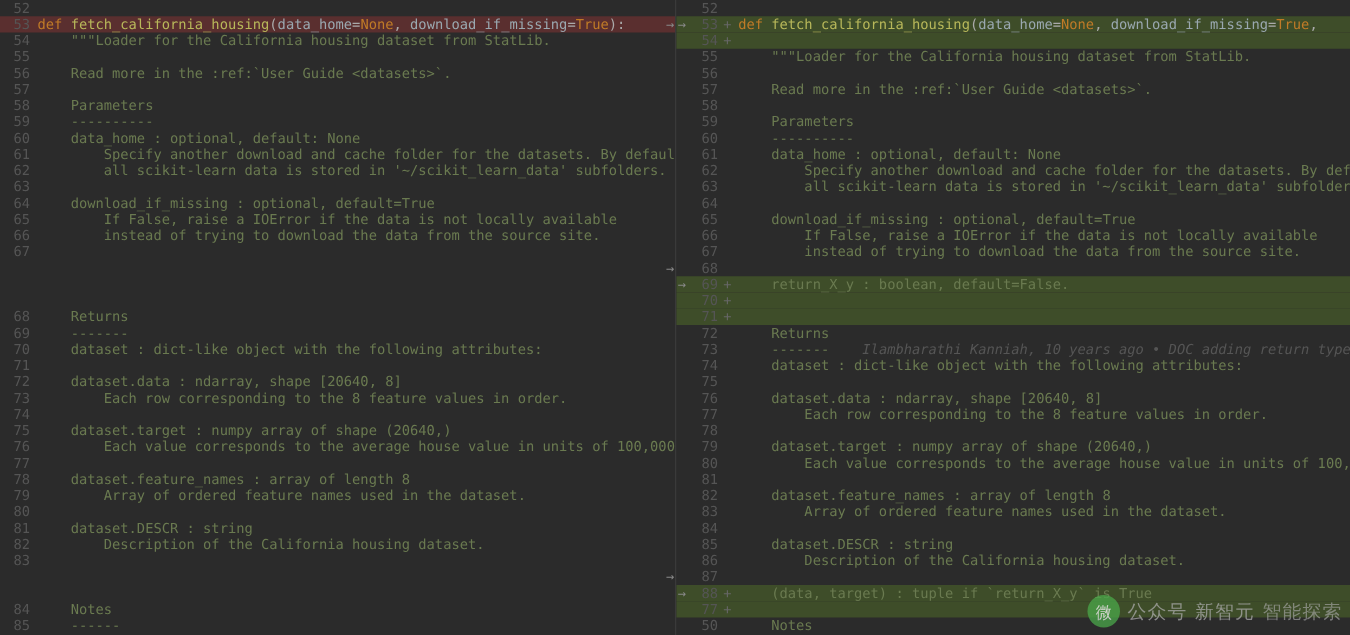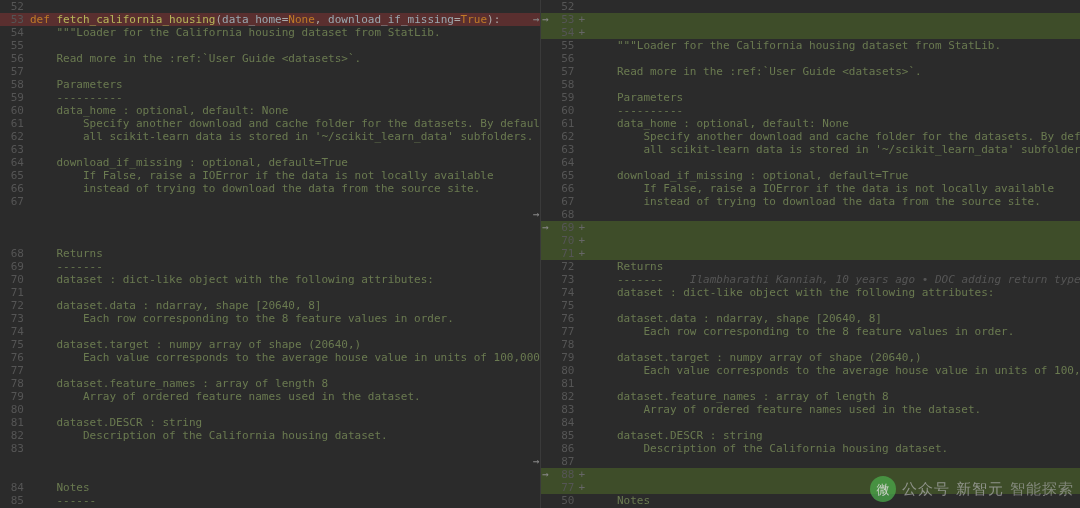--- a/index.html
+++ b/index.html
@@ -41,21 +41,21 @@
   .str, .doc { color: #6a7a50; }
   .punct { color: #aaa; }
   .blame { color: #555; font-style: italic; }
   .watermark {
     position: absolute; right: 6px; bottom: 6px;
     display:flex; align-items:center; gap:6px;
     color:#aaa; font-size:14px; opacity:.75;
     z-index: 5; font-family: sans-serif;
   }
   .watermark .bubble { width:26px; height:26px; border-radius:50%; background:#4aa84a; display:flex; align-items:center; justify-content:center; color:#fff; font-size:13px;}
-  .cjk { font-family: Liberation Serif, serif; font-size:15px; letter-spacing:1px;}
+  .cjk { font-family: Liberation Sans, sans-serif; font-size:15px; letter-spacing:1px;}
 </style>
 </head>
 <body>
 
 <div class="diff-container">
   <div class="pane left" id="pane-left">
       <div class="line ">
         <span class="gutter">52</span>
         <span class="code"></span>
         <span style="flex:1"></span>
@@ -292,20 +292,21 @@
       <div class="line ">
         <span class="arrow"></span>
         <span class="gutter">52</span>
         <span class="sign"></span>
         <span class="code"></span>
       </div>
       <div class="line add">
         <span class="arrow">→</span>
         <span class="gutter">53</span>
         <span class="sign">+</span>
+        <span class="code"><span class="kw">def </span><span class="fn">fetch_california_housing</span><span class="punct">(</span><span class="param">data_home</span><span class="punct">=</span><span class="none">None</span><span class="punct">, </span><span class="param">download_if_missing</span><span class="punct">=</span><span class="none">True</span><span class="punct">,</span></span>
       </div>
       <div class="line add">
         <span class="arrow"></span>
         <span class="gutter">54</span>
         <span class="sign">+</span>
       </div>
       <div class="line ">
         <span class="arrow"></span>
         <span class="gutter">55</span>
         <span class="sign"></span>
@@ -386,20 +387,21 @@
       <div class="line ">
         <span class="arrow"></span>
         <span class="gutter">68</span>
         <span class="sign"></span>
         <span class="code"></span>
       </div>
       <div class="line add">
         <span class="arrow">→</span>
         <span class="gutter">69</span>
         <span class="sign">+</span>
+        <span class="code">&nbsp;&nbsp;&nbsp;&nbsp;<span class="doc">return_X_y : boolean, default=False.</span></span>
       </div>
       <div class="line add">
         <span class="arrow"></span>
         <span class="gutter">70</span>
         <span class="sign">+</span>
       </div>
       <div class="line add">
         <span class="arrow"></span>
         <span class="gutter">71</span>
         <span class="sign">+</span>
@@ -498,20 +500,21 @@
       <div class="line ">
         <span class="arrow"></span>
         <span class="gutter">87</span>
         <span class="sign"></span>
         <span class="code"></span>
       </div>
       <div class="line add">
         <span class="arrow">→</span>
         <span class="gutter">88</span>
         <span class="sign">+</span>
+        <span class="code">&nbsp;&nbsp;&nbsp;&nbsp;<span class="doc">(data, target) : tuple if `return_X_y` is True</span></span>
       </div>
       <div class="line add">
         <span class="arrow"></span>
         <span class="gutter">77</span>
         <span class="sign">+</span>
         <span class="code"></span>
       </div>
       <div class="line ">
         <span class="arrow"></span>
         <span class="gutter">50</span>

